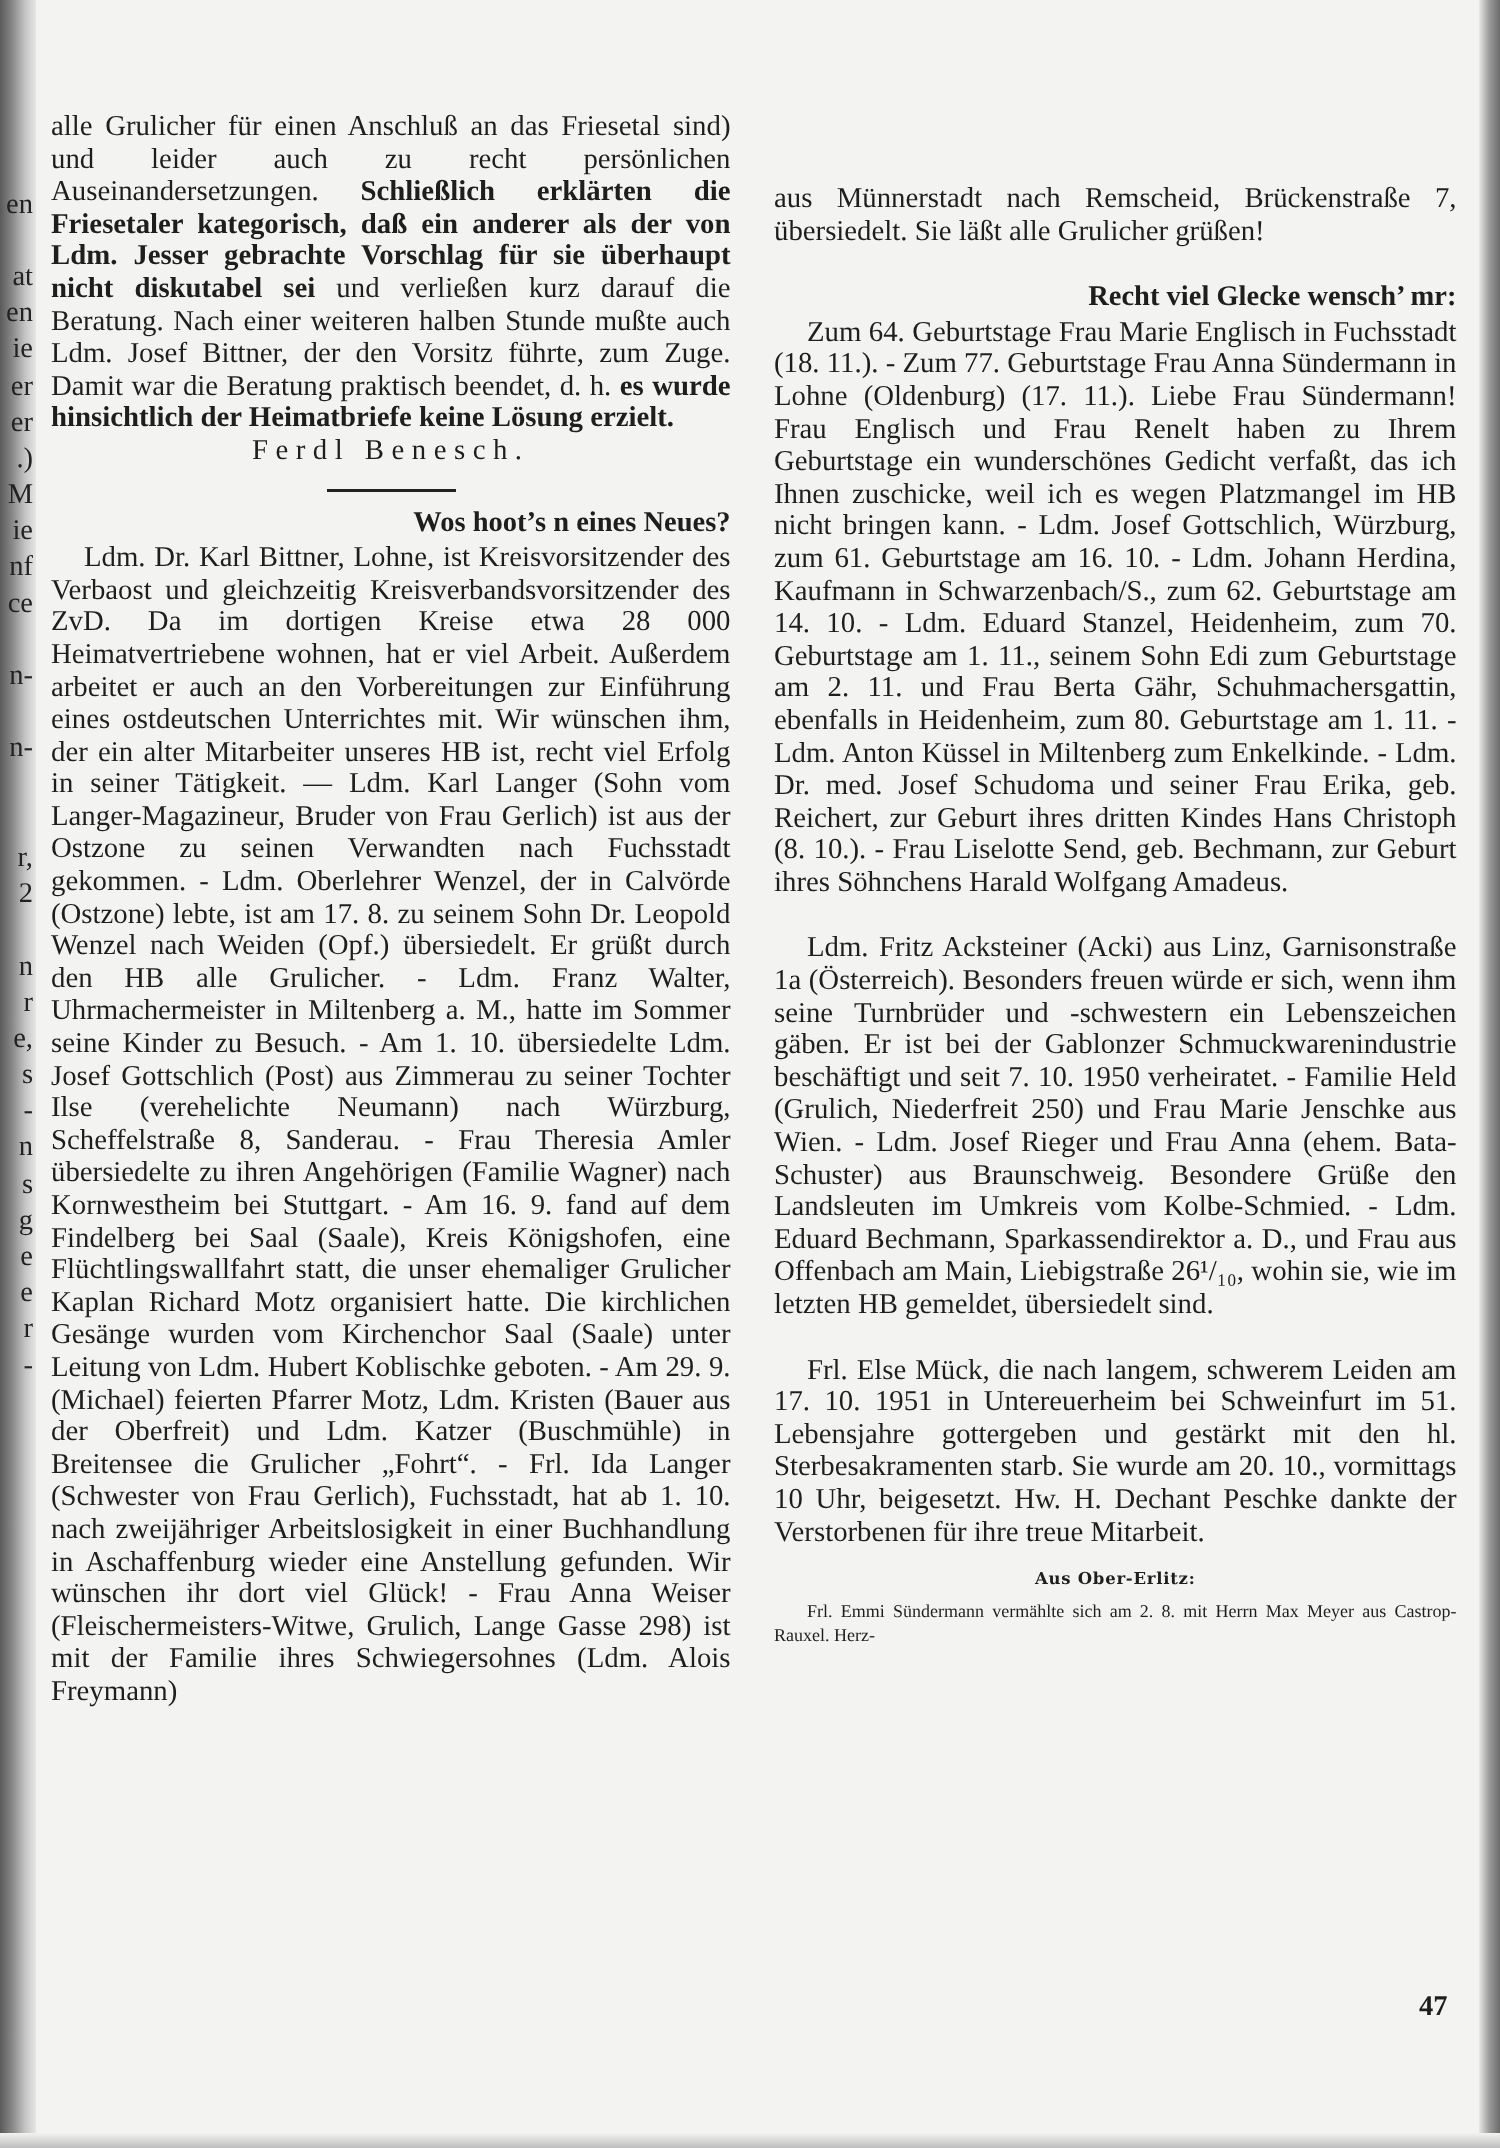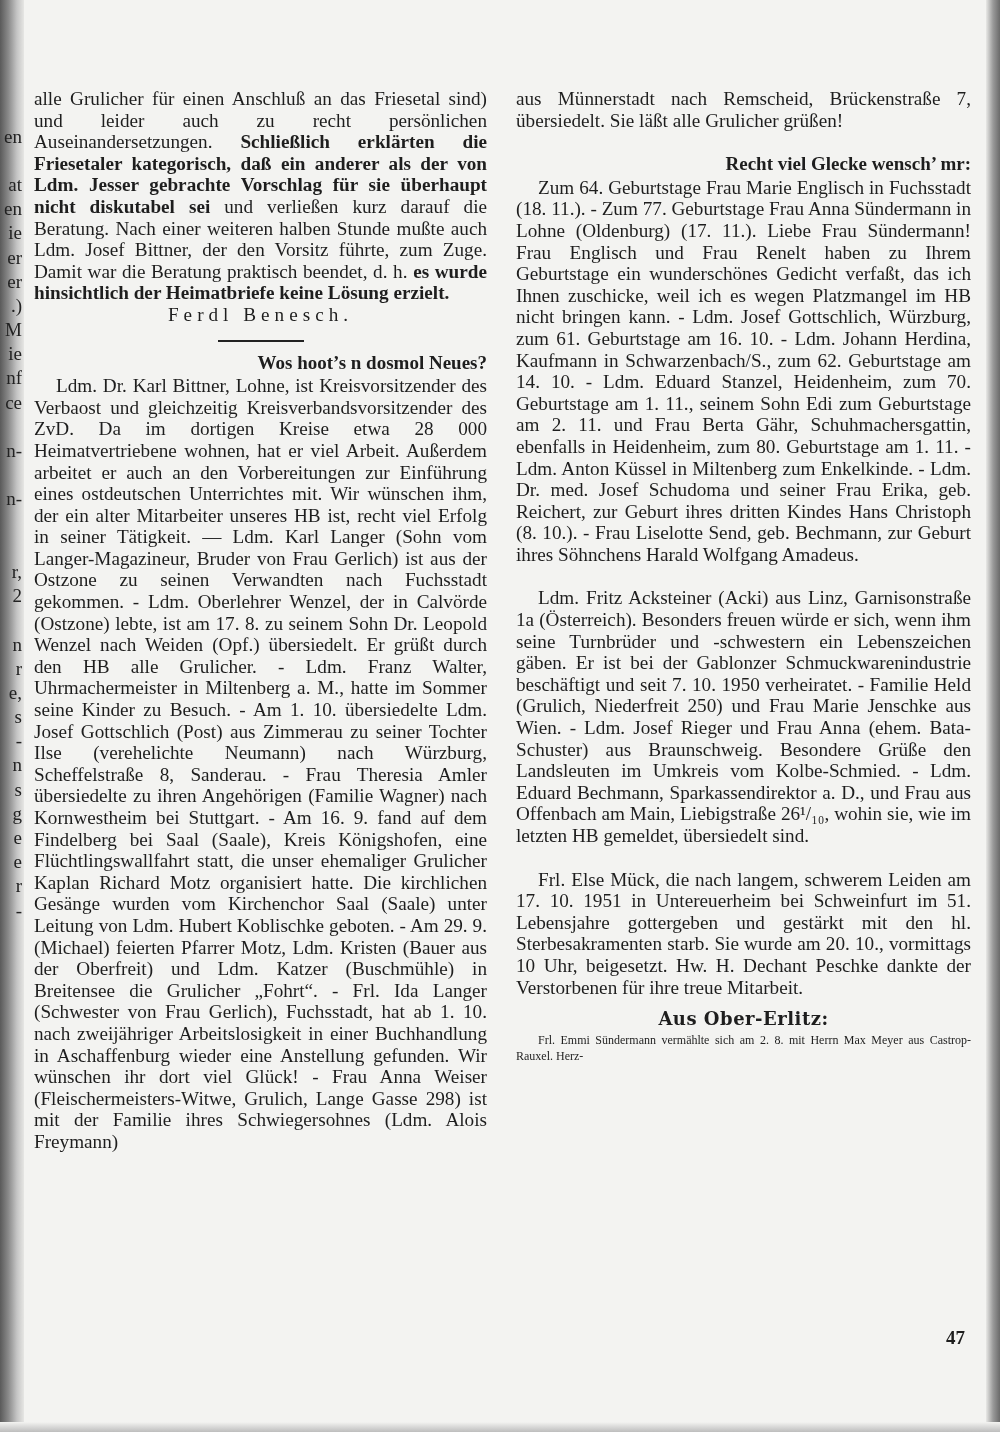--- a/index.html
+++ b/index.html
@@ -22,42 +22,42 @@
     .prev-page-bleed span { display: block; height: 24.2px; white-space: nowrap; }
     .right-edge {
       position: absolute; right: 0; top: 0; width: 14px; height: 1432px;
       background: linear-gradient(to right, #e8e8e6 0%, #9a9a9a 50%, #6a6a6a 100%);
     }
     .bottom-edge {
       position: absolute; left: 0; bottom: 0; width: 1000px; height: 10px;
       background: linear-gradient(to bottom, #f3f3f1, #bdbdbd);
     }
     .column {
-      position: absolute; top: 88px;
+      position: absolute; top: 74px;
       font-size: 19.2px; line-height: 21.6px;
       text-align: justify; hyphens: manual;
     }
     .col-left { left: 34px; width: 453px; }
-    .col-right { left: 516px; width: 455px; }
+    .col-right { left: 516px; width: 455px; margin-top: 48px; }
     .column p { margin: 0; }
     .indent { text-indent: 22px; }
     .bold { font-weight: bold; }
     .signature { display: flex; justify-content: center; }
     .signature .sig-name { letter-spacing: 5px; }
     .divider {
       width: 86px; height: 2px; background: #222; margin: 14px auto 10px auto;
     }
     .section-heading {
       font-weight: bold; text-align: right; margin: 0 0 2px 0;
       font-size: 19px;
     }
     .spacer-md { height: 22px; }
     .sub-heading {
       font-family: "DejaVu Serif", serif; font-weight: bold; text-align: center;
-      font-size: 18px; letter-spacing: 0.5px; margin: 10px 0 2px 0;
+      font-size: 11px; letter-spacing: 0.5px; margin: 10px 0 2px 0;
     }
     .small-text {
       font-family: Liberation Serif, serif; font-size: 12px; line-height: 16.5px;
       text-align: justify;
     }
     .page-number {
       position: absolute; left: 946px; top: 1327px;
       font-weight: bold; font-size: 19px;
     }
   </style>
@@ -119,21 +119,21 @@
 
 <div class="column col-left">
   <p>
     <span>alle Grulicher für einen Anschluß an das Friesetal sind) und leider auch zu recht persönlichen Auseinandersetzungen. </span><span class="bold">Schließlich erklärten die Friesetaler kategorisch, daß ein anderer als der von Ldm. Jesser gebrachte Vorschlag für sie überhaupt nicht diskutabel sei</span><span> und verließen kurz darauf die Beratung. Nach einer weiteren halben Stunde mußte auch Ldm. Josef Bittner, der den Vorsitz führte, zum Zuge. Damit war die Beratung praktisch beendet, d. h. </span><span class="bold">es wurde hinsichtlich der Heimatbriefe keine Lösung erzielt.</span>
   </p>
   <div class="signature">
     <span></span>
     <span class="sig-name">Ferdl Benesch.</span>
   </div>
   <div class="divider"></div>
-  <div class="section-heading">Wos hoot’s n dosmol Neues?</div>
+  <div class="section-heading">Wos hoot’s n eines Neues?</div>
   <p class="indent">Ldm. Dr. Karl Bittner, Lohne, ist Kreisvorsitzender des Verbaost und gleichzeitig Kreisverbandsvorsitzender des ZvD. Da im dortigen Kreise etwa 28 000 Heimatvertriebene wohnen, hat er viel Arbeit. Außerdem arbeitet er auch an den Vorbereitungen zur Einführung eines ostdeutschen Unterrichtes mit. Wir wünschen ihm, der ein alter Mitarbeiter unseres HB ist, recht viel Erfolg in seiner Tätigkeit. — Ldm. Karl Langer (Sohn vom Langer-Magazineur, Bruder von Frau Gerlich) ist aus der Ostzone zu seinen Verwandten nach Fuchsstadt gekommen. - Ldm. Oberlehrer Wenzel, der in Calvörde (Ostzone) lebte, ist am 17. 8. zu seinem Sohn Dr. Leopold Wenzel nach Weiden (Opf.) übersiedelt. Er grüßt durch den HB alle Grulicher. - Ldm. Franz Walter, Uhrmachermeister in Miltenberg a. M., hatte im Sommer seine Kinder zu Besuch. - Am 1. 10. übersiedelte Ldm. Josef Gottschlich (Post) aus Zimmerau zu seiner Tochter Ilse (verehelichte Neumann) nach Würzburg, Scheffelstraße 8, Sanderau. - Frau Theresia Amler übersiedelte zu ihren Angehörigen (Familie Wagner) nach Kornwestheim bei Stuttgart. - Am 16. 9. fand auf dem Findelberg bei Saal (Saale), Kreis Königshofen, eine Flüchtlingswallfahrt statt, die unser ehemaliger Grulicher Kaplan Richard Motz organisiert hatte. Die kirchlichen Gesänge wurden vom Kirchenchor Saal (Saale) unter Leitung von Ldm. Hubert Koblischke geboten. - Am 29. 9. (Michael) feierten Pfarrer Motz, Ldm. Kristen (Bauer aus der Oberfreit) und Ldm. Katzer (Buschmühle) in Breitensee die Grulicher „Fohrt“. - Frl. Ida Langer (Schwester von Frau Gerlich), Fuchsstadt, hat ab 1. 10. nach zweijähriger Arbeitslosigkeit in einer Buchhandlung in Aschaffenburg wieder eine Anstellung gefunden. Wir wünschen ihr dort viel Glück! - Frau Anna Weiser (Fleischermeisters-Witwe, Grulich, Lange Gasse 298) ist mit der Familie ihres Schwiegersohnes (Ldm. Alois Freymann)</p>
 </div>
 
 <div class="column col-right">
   <p>aus Münnerstadt nach Remscheid, Brückenstraße 7, übersiedelt. Sie läßt alle Grulicher grüßen!</p>
   <div class="spacer-md"></div>
   <div class="section-heading">Recht viel Glecke wensch’ mr:</div>
   <p class="indent">Zum 64. Geburtstage Frau Marie Englisch in Fuchsstadt (18. 11.). - Zum 77. Geburtstage Frau Anna Sündermann in Lohne (Oldenburg) (17. 11.). Liebe Frau Sündermann! Frau Englisch und Frau Renelt haben zu Ihrem Geburtstage ein wunderschönes Gedicht verfaßt, das ich Ihnen zuschicke, weil ich es wegen Platzmangel im HB nicht bringen kann. - Ldm. Josef Gottschlich, Würzburg, zum 61. Geburtstage am 16. 10. - Ldm. Johann Herdina, Kaufmann in Schwarzenbach/S., zum 62. Geburtstage am 14. 10. - Ldm. Eduard Stanzel, Heidenheim, zum 70. Geburtstage am 1. 11., seinem Sohn Edi zum Geburtstage am 2. 11. und Frau Berta Gähr, Schuhmachersgattin, ebenfalls in Heidenheim, zum 80. Geburtstage am 1. 11. - Ldm. Anton Küssel in Miltenberg zum Enkelkinde. - Ldm. Dr. med. Josef Schudoma und seiner Frau Erika, geb. Reichert, zur Geburt ihres dritten Kindes Hans Christoph (8. 10.). - Frau Liselotte Send, geb. Bechmann, zur Geburt ihres Söhnchens Harald Wolfgang Amadeus.</p>
   <div class="spacer-md"></div>
   <p class="indent">Ldm. Fritz Acksteiner (Acki) aus Linz, Garnisonstraße 1a (Österreich). Besonders freuen würde er sich, wenn ihm seine Turnbrüder und -schwestern ein Lebenszeichen gäben. Er ist bei der Gablonzer Schmuckwarenindustrie beschäftigt und seit 7. 10. 1950 verheiratet. - Familie Held (Grulich, Niederfreit 250) und Frau Marie Jenschke aus Wien. - Ldm. Josef Rieger und Frau Anna (ehem. Bata-Schuster) aus Braunschweig. Besondere Grüße den Landsleuten im Umkreis vom Kolbe-Schmied. - Ldm. Eduard Bechmann, Sparkassendirektor a. D., und Frau aus Offenbach am Main, Liebigstraße 26¹/₁₀, wohin sie, wie im letzten HB gemeldet, übersiedelt sind.</p>

